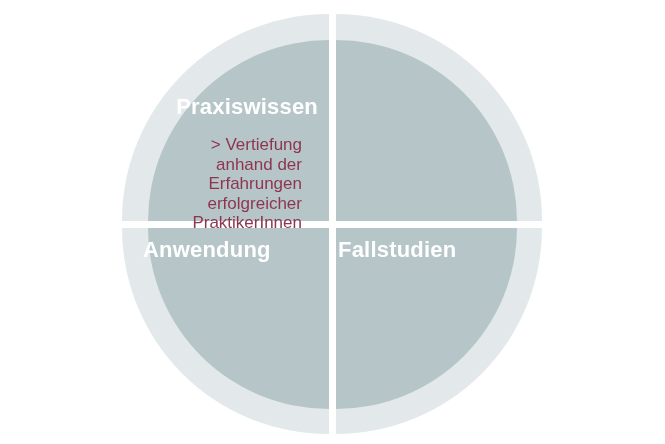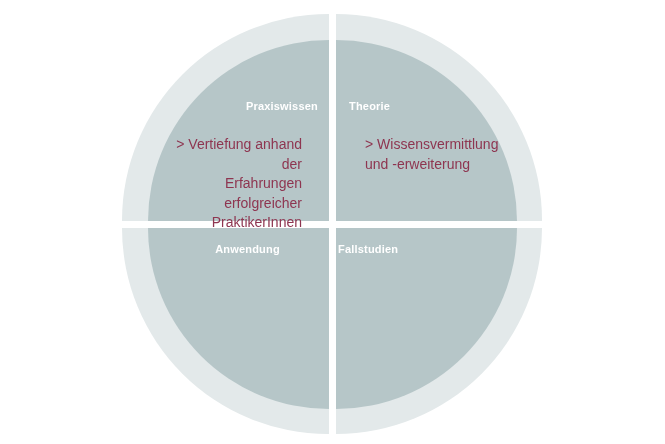--- a/index.html
+++ b/index.html
@@ -54,33 +54,33 @@
   .quad.tr .inner { left: 0;  bottom: 0; border-top-right-radius: 100%; }
   .quad.bl .inner { right: 0; top: 0;    border-bottom-left-radius: 100%; }
   .quad.br .inner { left: 0;  top: 0;    border-bottom-right-radius: 100%; }
   
   .tb {
     position: absolute;
     width: 175px;
   }
   .tb-tl { top: 96px;  right: 347px; text-align: right; }
   .tb-tr { top: 96px;  left: 349px;  text-align: left; }
-  .tb-bl { top: 239px; right: 330px; text-align: center; }
+  .tb-bl { top: 239px; right: 347px; text-align: left; }
   .tb-br { top: 239px; left: 338px;  text-align: left; }
   .tb h2 {
     margin: 0 0 18px 0;
-    font-size: 11px;
+    font-size: 22px;
     line-height: 21px;
     font-weight: bold;
     color: var(--heading-text, #ffffff);
     letter-spacing: 0.2px;
   }
   .tb p {
     margin: 16px;
-    font-size: 14px;
+    font-size: 17px;
     line-height: 19.5px;
     color: var(--body-text, #8e3550);
     white-space: pre-line;
   }
 </style>
 </head>
 <body>
 
 <div class="stage">
 
@@ -99,25 +99,20 @@
     </div>
   </div>
 
   <div class="tb tb-tl">
     <h2>Praxiswissen</h2>
     <p>&gt; Vertiefung anhand der
 Erfahrungen erfolgreicher
 PraktikerInnen</p>
   </div>
 
-  <div class="tb tb-tr">
-    <h2>Theorie</h2>
-    <p>&gt; Wissensvermittlung
-und -erweiterung</p>
-  </div>
 
   <div class="tb tb-bl">
     <h2>Anwendung</h2>
   </div>
 
   <div class="tb tb-br">
     <h2>Fallstudien</h2>
   </div>
 
 </div>

